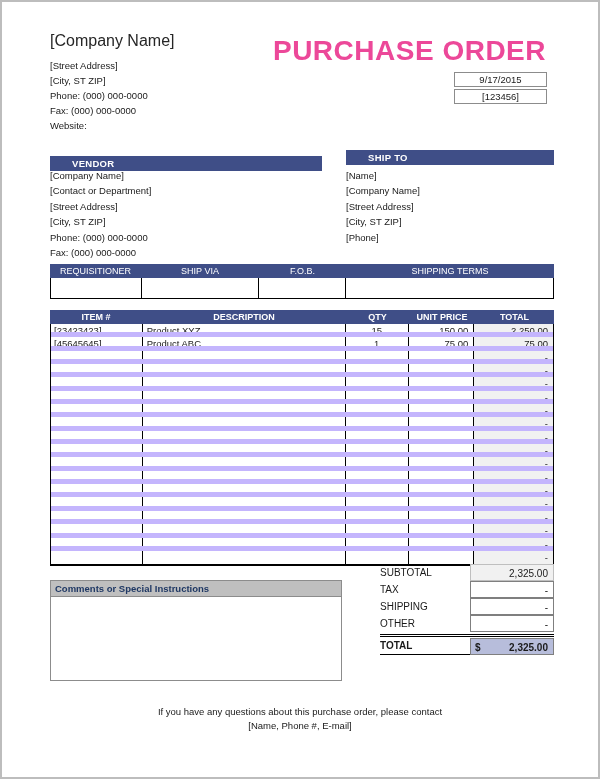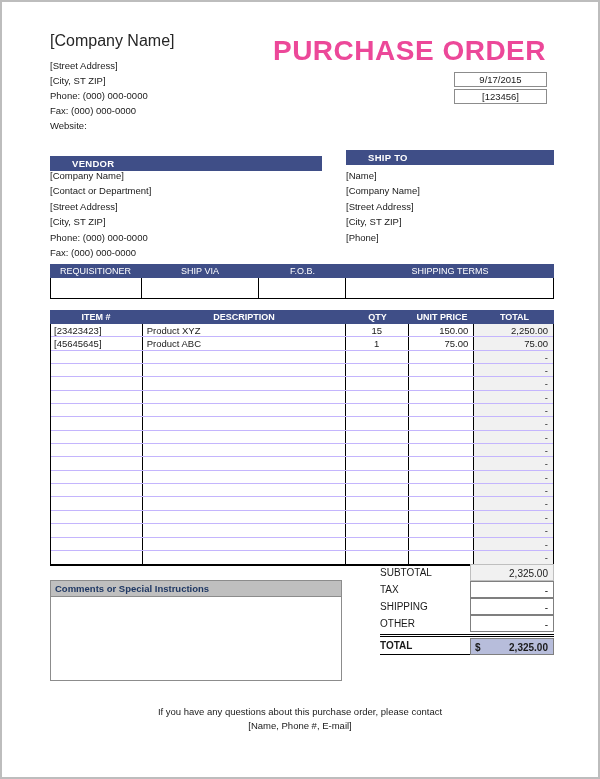--- a/index.html
+++ b/index.html
@@ -44,21 +44,21 @@
   }
   .req-vals{ display:flex; height:21px; border:1px solid #000; border-top:none; background:#fff; }
   .req-vals div{ border-right:1px solid #000; height:100%; font-size:9.5px; padding:2px 4px; }
   .req-vals div:last-child{ border-right:none; }
   .rc1{ width:91px; } .rc2{ width:118px; } .rc3{ width:87px; } .rc4{ width:208px; }
   
   .items-table{ position:absolute; left:48px; top:308px; width:504px; }
   .items-head{ display:flex; background:#3F4E87; height:14px; }
   .items-head div{ color:#fff; font-size:9px; font-weight:bold; text-align:center; line-height:14px; }
   .items-body{ border-left:1px solid #000; border-right:1px solid #000; border-bottom:2px solid #000; }
-  .irow{ display:flex; height:13.35px; border-bottom:1px solid #c4b5fd; background:#fff; }
+  .irow{ display:flex; height:13.35px; border-bottom:5px solid #c4b5fd; background:#fff; }
   .irow:last-child{ border-bottom:none; }
   .irow div{ font-size:9.5px; line-height:13px; border-right:1px solid #000; overflow:hidden; white-space:nowrap; }
   .irow div:last-child{ border-right:none; }
   .c-item { width:92px; padding-left:3px; }
   .c-desc { width:204px; padding-left:4px; }
   .c-qty  { width:63px; text-align:center; }
   .c-price{ width:66px; text-align:right; padding-right:5px; }
   .c-total{ width:79px; text-align:right; padding-right:5px; background:#F1F1F1; }
   .items-head .c-item,.items-head .c-desc,.items-head .c-qty,.items-head .c-price,.items-head .c-total{
     background:#3F4E87; padding:0; text-align:center; border:none;

